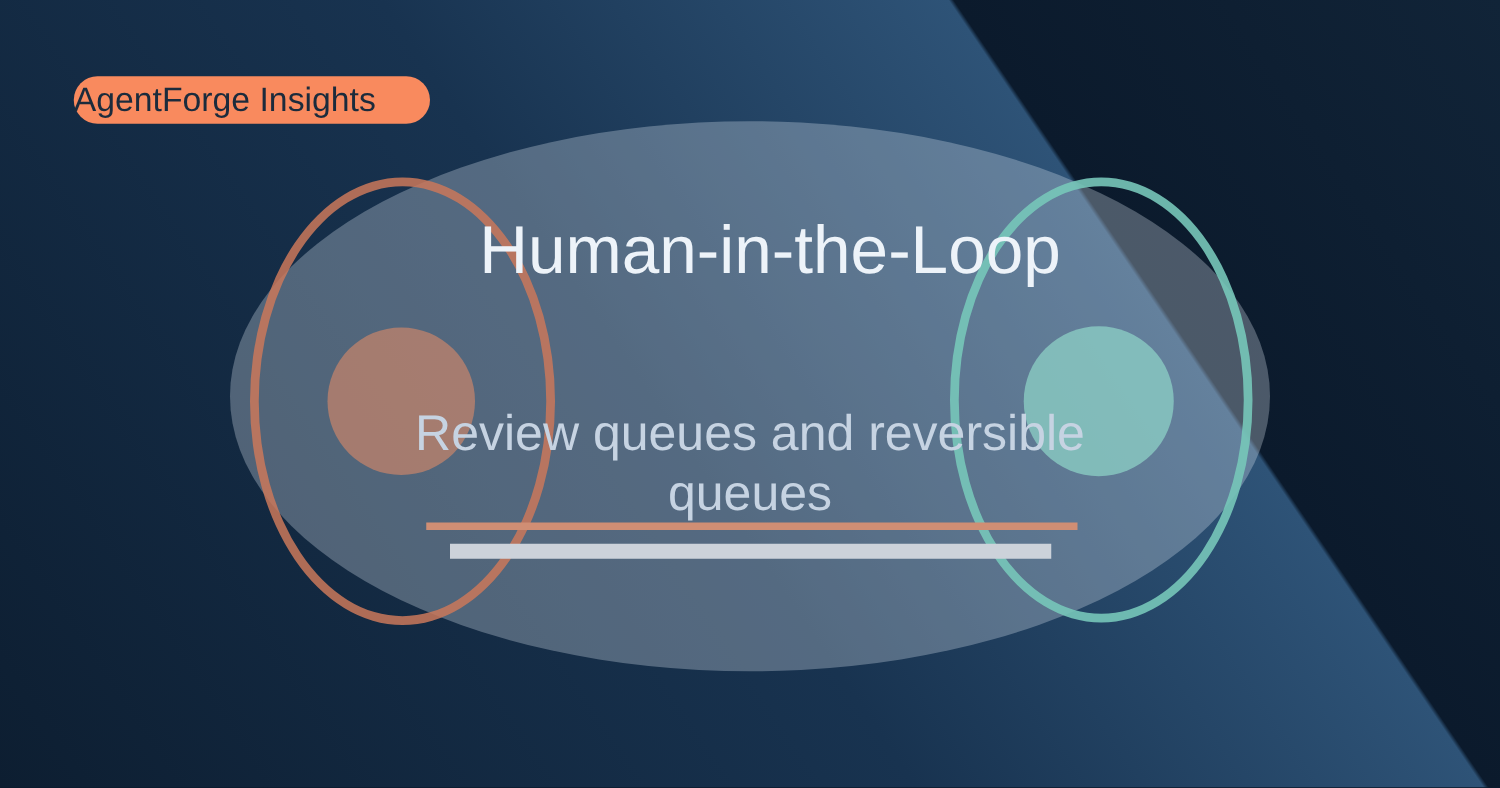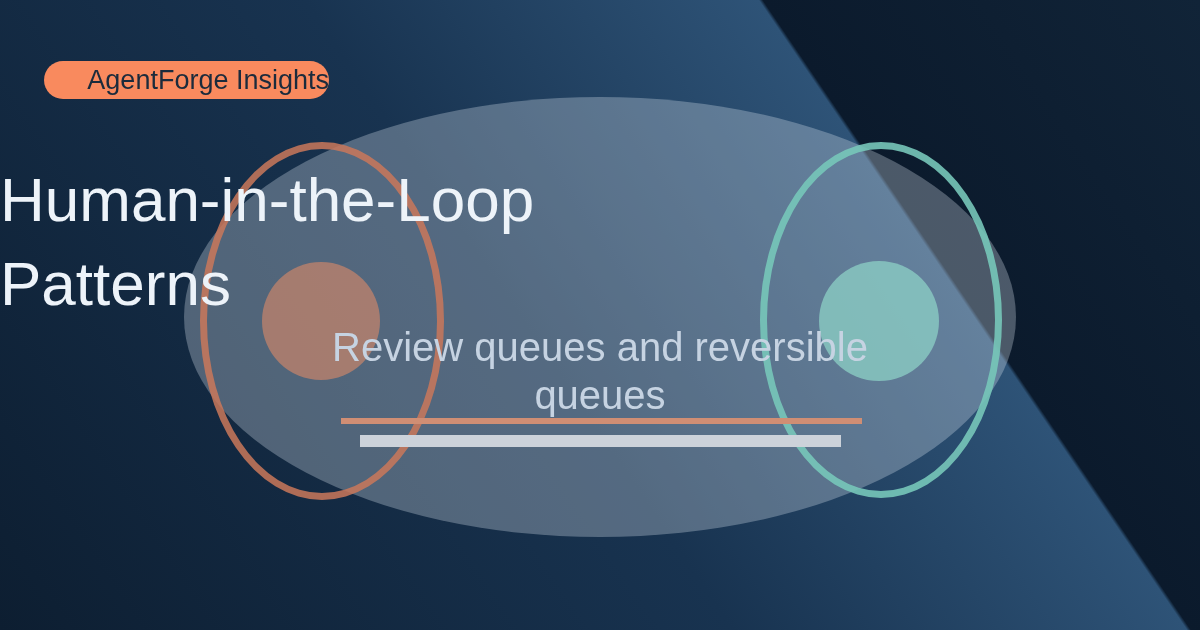--- a/index.html
+++ b/index.html
@@ -51,39 +51,40 @@
   .rule-salmon {
     left: 341px; top: 418px; width: 521px; height: 6px;
     background: #D08E74;
   }
   .rule-gray {
     left: 360px; top: 435px; width: 481px; height: 12px;
     background: #CCD2DA;
   }
   .badge {
     position: absolute;
-    left: 44px; top: 61px; width: 285px; height: 38px;
+    left: 59px; top: 61px; width: 285px; height: 38px;
     border-radius: 19px;
     background: #F98A5E;
-    display: flex; align-items: center; justify-content: flex-end;
+    display: flex; align-items: center; justify-content: flex-start;
   }
   .badge span {
     font-size: 27px;
     line-height: 38px;
     color: #1B2B3C;
     white-space: nowrap;
   }
   .title {
     position: absolute;
     left: 0; right: 0; top: 158px;
-    text-align: left;
-    font-size: 62px;
+    text-align: center;
+    font-size: 54px;
     line-height: 84px;
     font-weight: 400;
     color: #EDF3F9;
+    padding-left: 32px;
   }
   .subtitle {
     position: absolute;
     left: 0; right: 0; top: 323px;
     text-align: center;
     font-size: 40px;
     line-height: 48px;
     font-weight: 400;
     color: #C6D3E2;
   }
@@ -104,21 +105,20 @@
 
   <div class="rule rule-salmon"></div>
   <div class="rule rule-gray"></div>
 
   <div class="badge">
     <span>AgentForge Insights</span>
   </div>
 
   <h1 class="title">
     <span class="line">Human-in-the-Loop</span>
-    <span class="line">Patterns</span>
   </h1>
 
   <p class="subtitle">
     <span class="line">Review queues and reversible</span>
     <span class="line">queues</span>
   </p>
 
 </div>
 
 </body></html>

